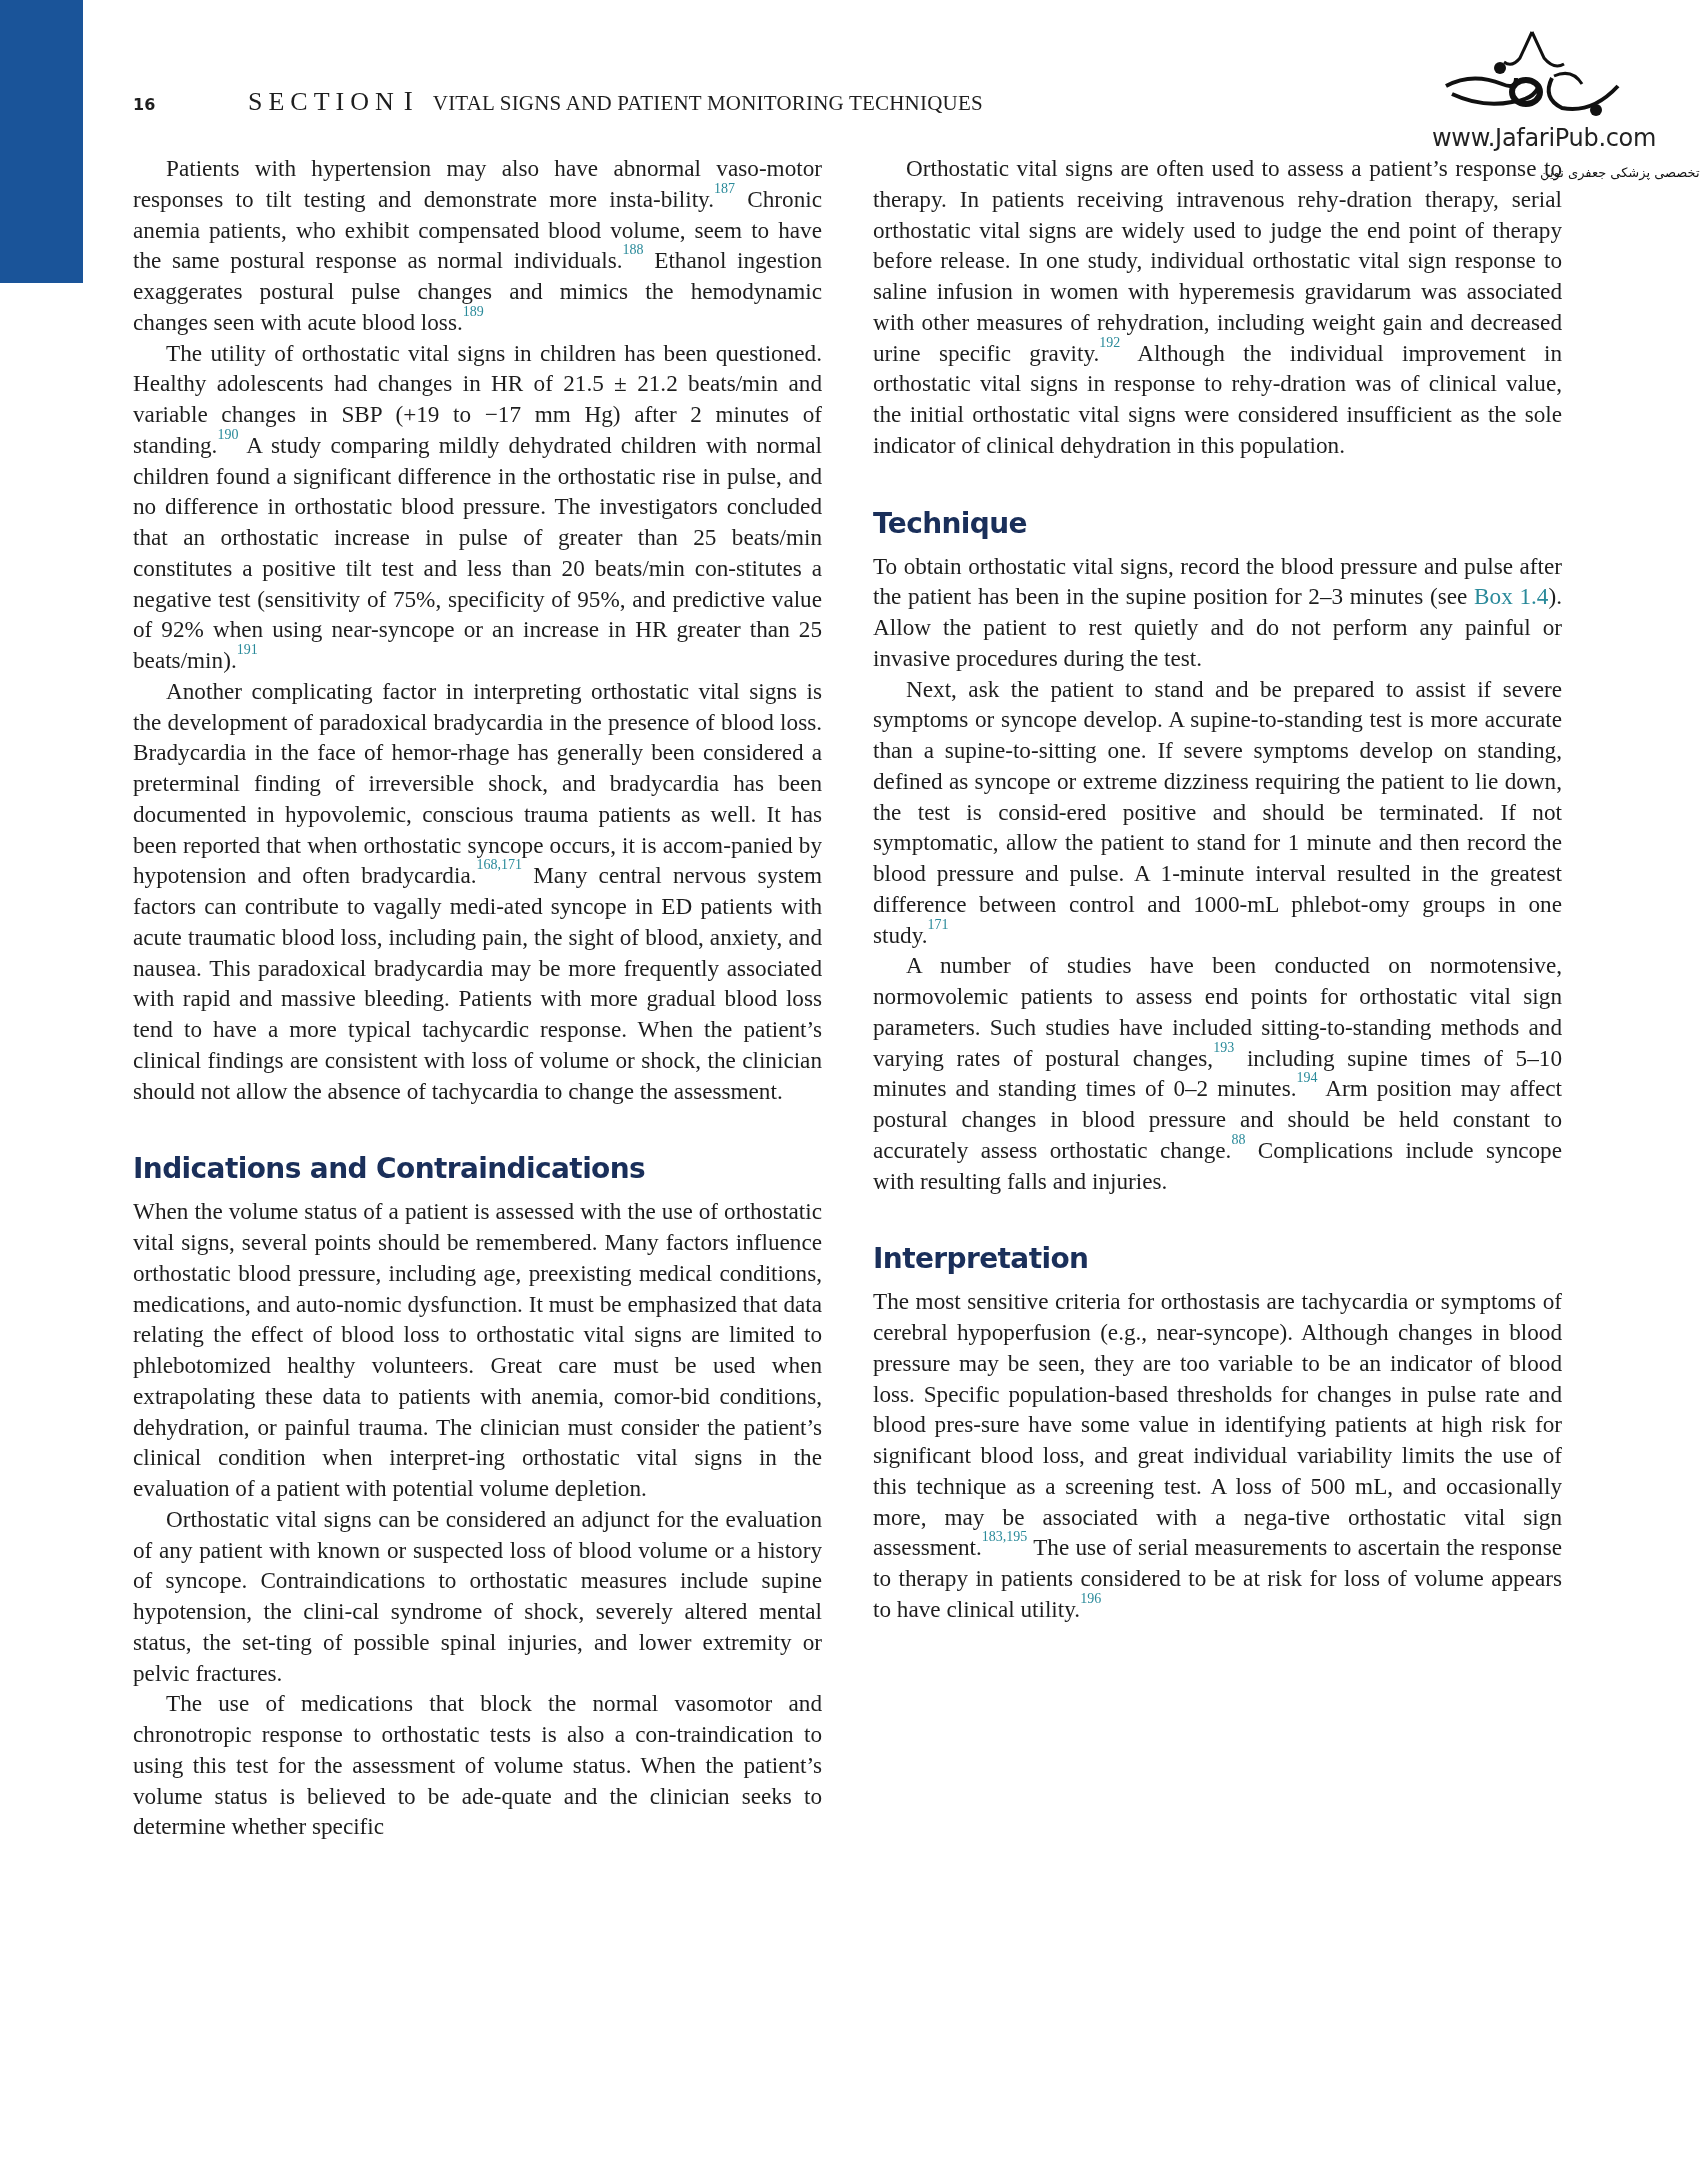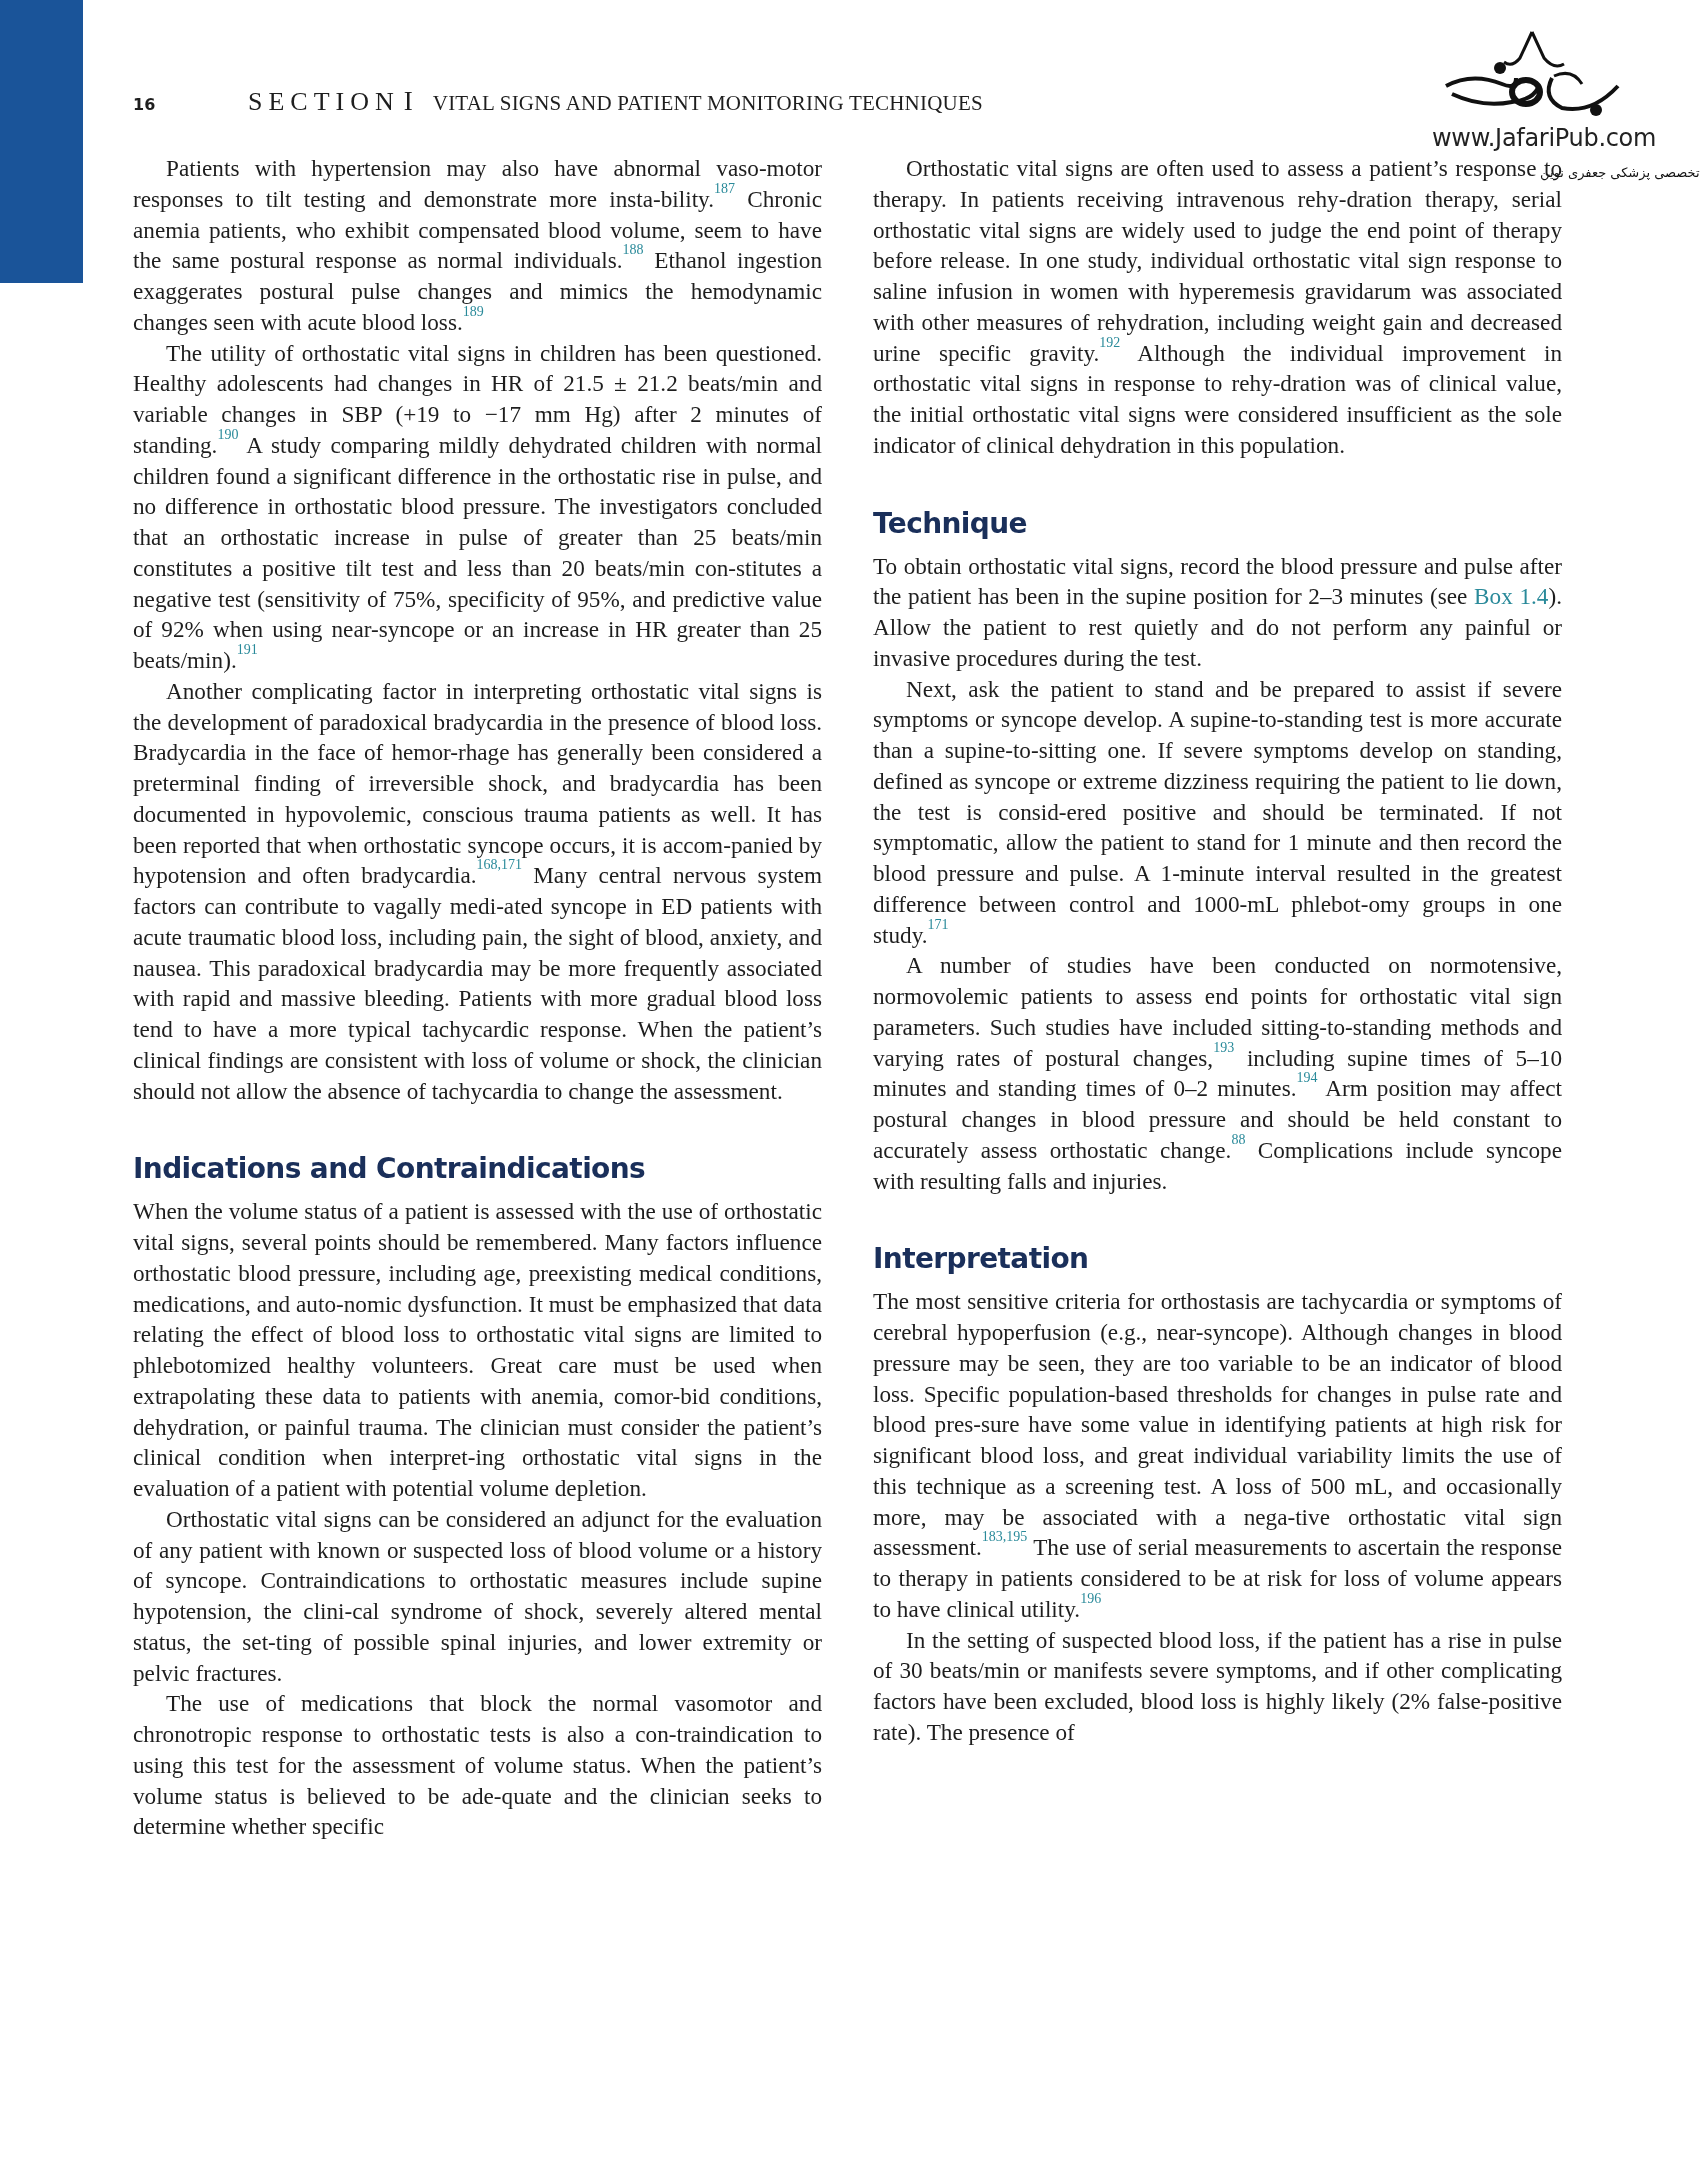--- a/index.html
+++ b/index.html
@@ -94,14 +94,13 @@
   </p>
   <p class="indent">
     <span>A number of studies have been conducted on normotensive, normovolemic patients to assess end points for orthostatic vital sign parameters. Such studies have included sitting-to-standing methods and varying rates of postural changes,</span><sup class="ref">193</sup><span> including supine times of 5–10 minutes and standing times of 0–2 minutes.</span><sup class="ref">194</sup><span> Arm position may affect postural changes in blood pressure and should be held constant to accurately assess orthostatic change.</span><sup class="ref">88</sup><span> Complications include syncope with resulting falls and injuries.</span>
   </p>
   <div class="gap-before-h"></div>
   <h2>Interpretation</h2>
   <div class="gap-after-h"></div>
   <p>
     <span>The most sensitive criteria for orthostasis are tachycardia or symptoms of cerebral hypoperfusion (e.g., near-syncope). Although changes in blood pressure may be seen, they are too variable to be an indicator of blood loss. Specific population-based thresholds for changes in pulse rate and blood pres-sure have some value in identifying patients at high risk for significant blood loss, and great individual variability limits the use of this technique as a screening test. A loss of 500 mL, and occasionally more, may be associated with a nega-tive orthostatic vital sign assessment.</span><sup class="ref">183,195</sup><span> The use of serial measurements to ascertain the response to therapy in patients considered to be at risk for loss of volume appears to have clinical utility.</span><sup class="ref">196</sup>
   </p>
-  <p class="indent">In the setting of suspected blood loss, if the patient has a rise in pulse of 30 beats/min or manifests severe symptoms, and if other complicating factors have been excluded, blood loss is highly likely (2% false-positive rate). The presence of</p>
 </div>
 
 </body></html>

